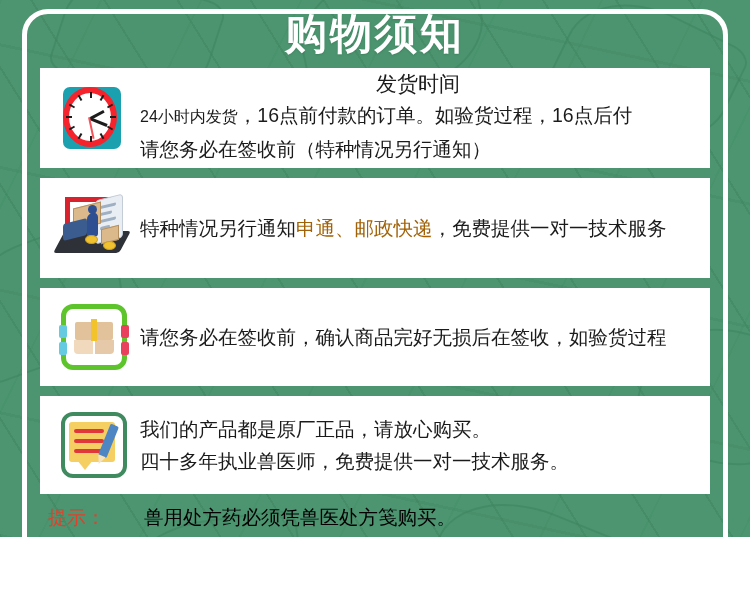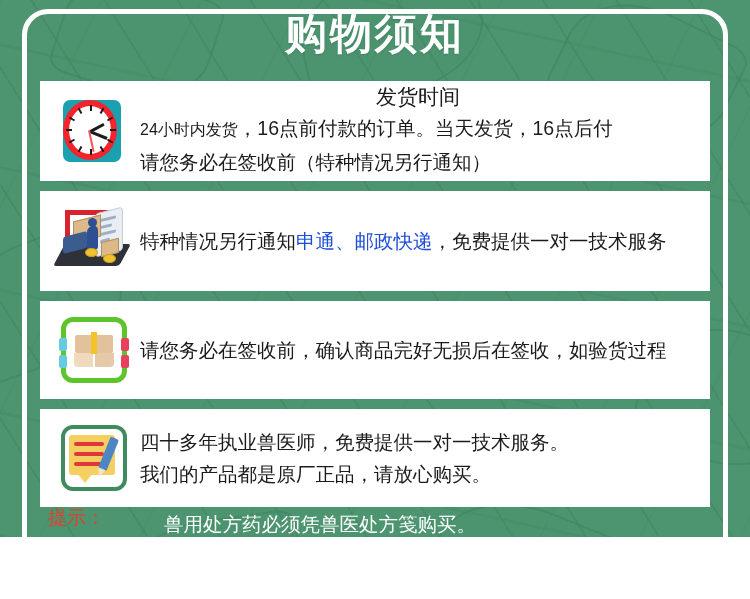--- a/index.html
+++ b/index.html
@@ -70,21 +70,21 @@
     line-height: 52px;
     font-weight: bold;
     letter-spacing: 3px;
     text-shadow: 0 1px 2px rgba(30,80,55,0.25);
   }
 
   
   .cards {
     position: absolute;
     left: 40px;
-    top: 81px;
+    top: 68px;
     width: 670px;
   }
   .card {
     background: #ffffff;
     display: flex;
     align-items: center;
     margin-bottom: 10px;
     box-sizing: border-box;
     padding: 6px 10px 6px 8px;
   }
@@ -109,48 +109,46 @@
   .card-line {
     font-size: 19.5px;
     line-height: 32px;
     white-space: nowrap;
   }
   .card-line .big {
     font-size: 16px;
     font-weight: 500;
   }
   .card-line .red {
-    color: #1d4ed8;
+    color: #a16207;
   }
   #card-shipping-time { height: 100px; }
   #card-courier       { height: 100px; }
   #card-inspection    { height: 98px; justify-content: center;  }
   #card-quality       { height: 98px;  }
 
   
   .tip {
     position: absolute;
     left: 48px;
     top: 503px;
     width: 660px;
     display: flex;
     align-items: flex-start;
-    gap: 20px;
   }
   .tip-label {
     color: #e2402b;
     font-size: 19px;
     line-height: 29px;
     flex: 0 0 auto;
     width: 96px;
   }
   .tip-lines {
     flex: 1 1 auto;
-    color: #ffffff;
-    margin-top: 7px;
+    color: #000000;
   }
   .tip-line {
     font-size: 19.5px;
     line-height: 29px;
     white-space: nowrap;
   }
 
   
   .icon-box {
     width: 74px;
@@ -399,21 +397,21 @@
             <div class="ic-tick" style="transform:rotate(300deg)"></div>
             <div class="ic-tick" style="transform:rotate(330deg)"></div>
             <div class="ic-hand hour"></div>
             <div class="ic-hand minute"></div>
             <div class="ic-hand second"></div>
           </div>
         </div>
       </div>
       <div class="card-body">
         <div class="card-heading">发货时间</div>
-        <div class="card-line"><span class="big">24小时内发货</span><span>，16点前付款的订单。当天发货，16点后付</span></div>
+        <div class="card-line"><span class="big">24小时内发货</span><span>，16点前付款的订单。如验货过程，16点后付</span></div>
         <div class="card-line">请您务必在签收前（特种情况另行通知）</div>
       </div>
     </div>
 
     <div class="card" id="card-courier">
       <div class="card-icon">
         <div class="icon-box">
           <div class="ic-courier-frame"></div>
           <div class="ic-slab"></div>
           <div class="ic-phone">
@@ -461,22 +459,22 @@
           <div class="ic-note-frame"></div>
           <div class="ic-note-sheet"></div>
           <div class="ic-note-tail"></div>
           <div class="ic-note-line" style="top:21px;"></div>
           <div class="ic-note-line" style="top:31px;"></div>
           <div class="ic-note-line" style="top:41px;"></div>
           <div class="ic-pencil"></div>
         </div>
       </div>
       <div class="card-body">
+        <div class="card-line">我们的产品都是原厂正品，请放心购买。</div>
         <div class="card-line">四十多年执业兽医师，免费提供一对一技术服务。</div>
-        <div class="card-line">我们的产品都是原厂正品，请放心购买。</div>
       </div>
     </div>
 
   </div>
 
   <div class="tip">
     <div class="tip-label">提示：</div>
     <div class="tip-lines">
       <div class="tip-line">兽用处方药必须凭兽医处方笺购买。</div>
     </div>

